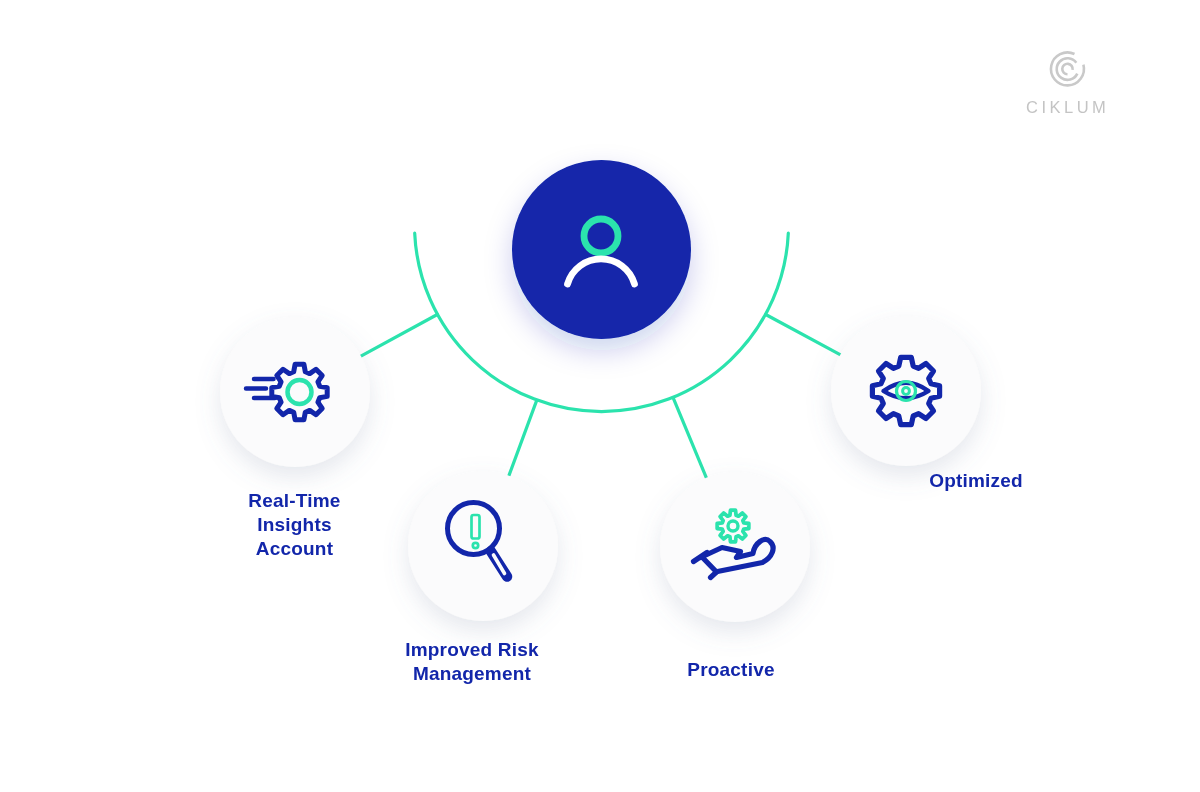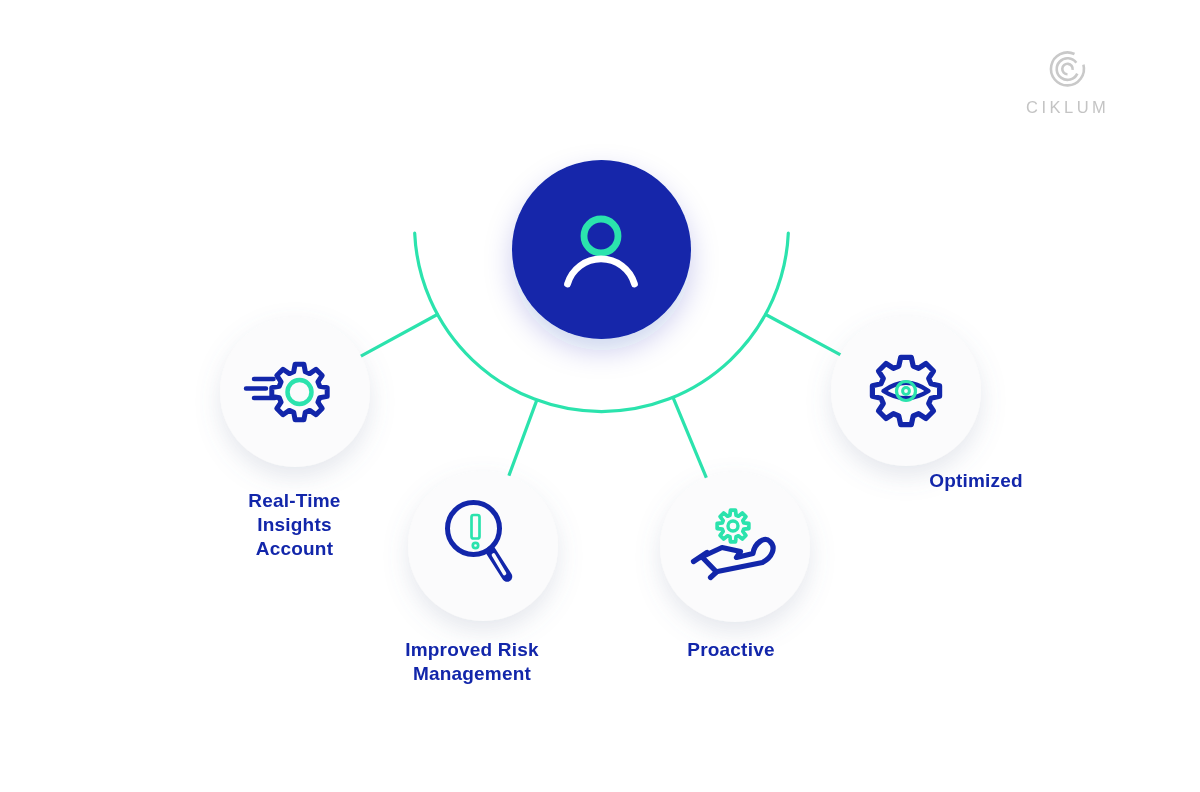--- a/index.html
+++ b/index.html
@@ -112,21 +112,21 @@
     <span>Real-Time</span>
     <span>Insights</span>
     <span>Account</span>
   </div>
 
   <div class="node-label" style="left:372px;top:638px;width:200px;">
     <span>Improved Risk</span>
     <span>Management</span>
   </div>
 
-  <div class="node-label" style="left:621px;top:638px;width:220px;">
+  <div class="node-label" style="left:621px;top:658px;width:220px;">
     <span>Proactive</span>
   </div>
 
   <div class="node-label" style="left:855px;top:469px;width:170px;text-align:center;margin-left:36px;">
     <span>Optimized</span>
   </div>
 
   <div class="brand">
     <svg width="42" height="42" viewBox="1026 48 42 42" aria-hidden="true">
       <path d="M1062.4 64.7 A16.5 16.5 0 1 1 1053.5 54.0" class="s-gray f-none" stroke-width="2.6"></path>

